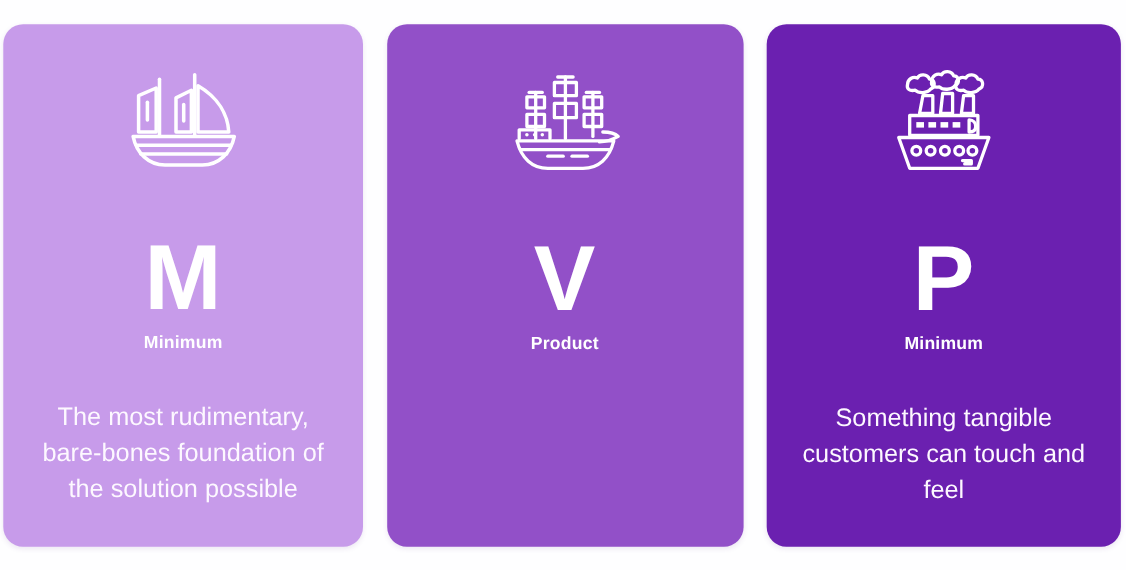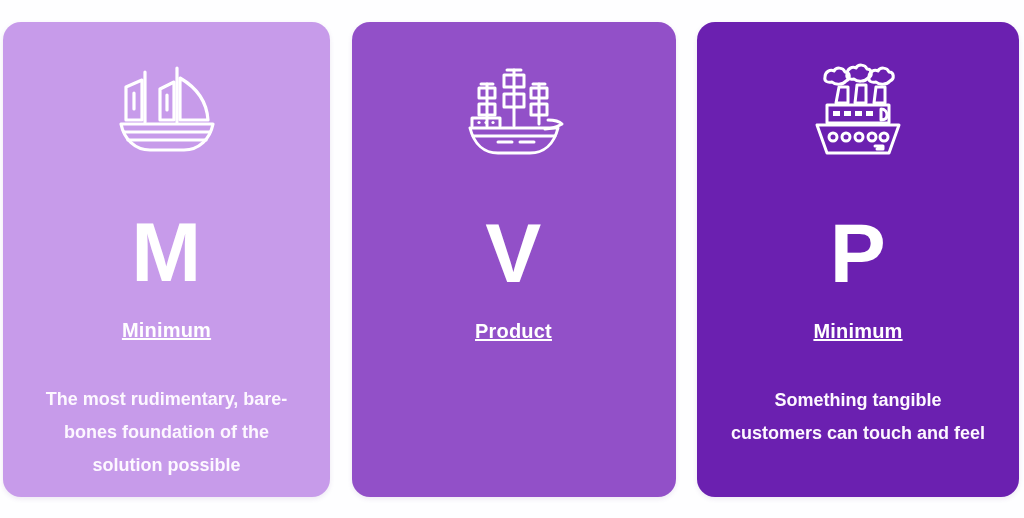--- a/index.html
+++ b/index.html
@@ -63,35 +63,34 @@
     margin-top: 56px;
     height: 62px;
     display: flex;
     align-items: center;
     justify-content: center;
   }
   .card-via .big-letter { margin-top: 57px; }
   .card-pro .big-letter { margin-top: 57px; }
 
   .word-label {
-    font-size: 20px;
+    font-size: 16px;
     font-weight: 700;
     color: #ffffff;
-    margin-top: 36px;
+    margin-top: 20px;
     letter-spacing: 0.2px;
-    text-decoration: underline;
   }
 
   .desc {
     margin-top: 41px;
-    font-size: 18px;
+    font-size: 23px;
     line-height: 33px;
     color: #fdf8ff;
     text-align: center;
-    font-weight: 700;
+    font-weight: 400;
     width: 268px;
   }
   .card-via .desc { width: 250px; }
   .card-pro .desc { width: 262px; text-align: center; }
 </style>
 </head>
 <body>
 
 <div id="mvp-board">
 

